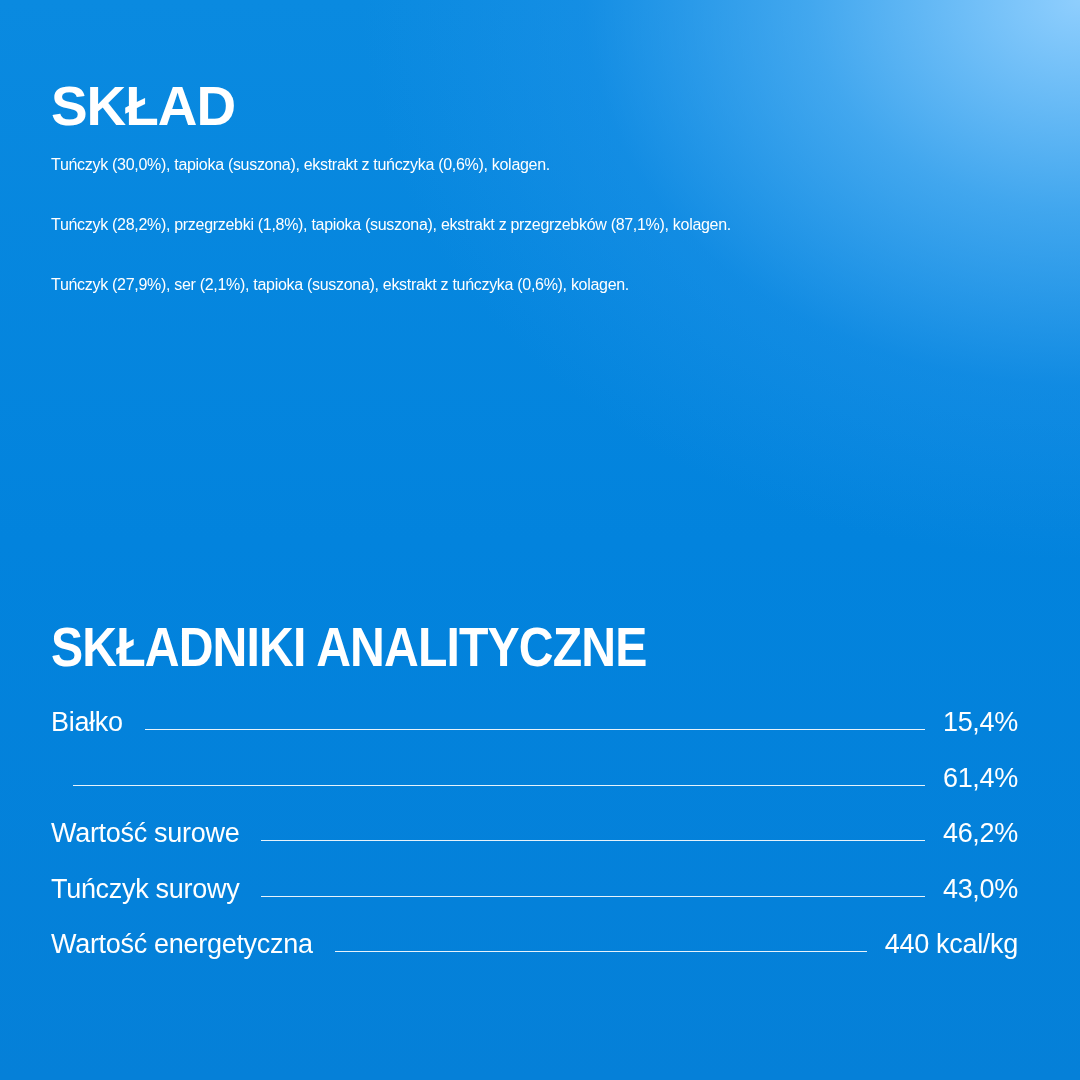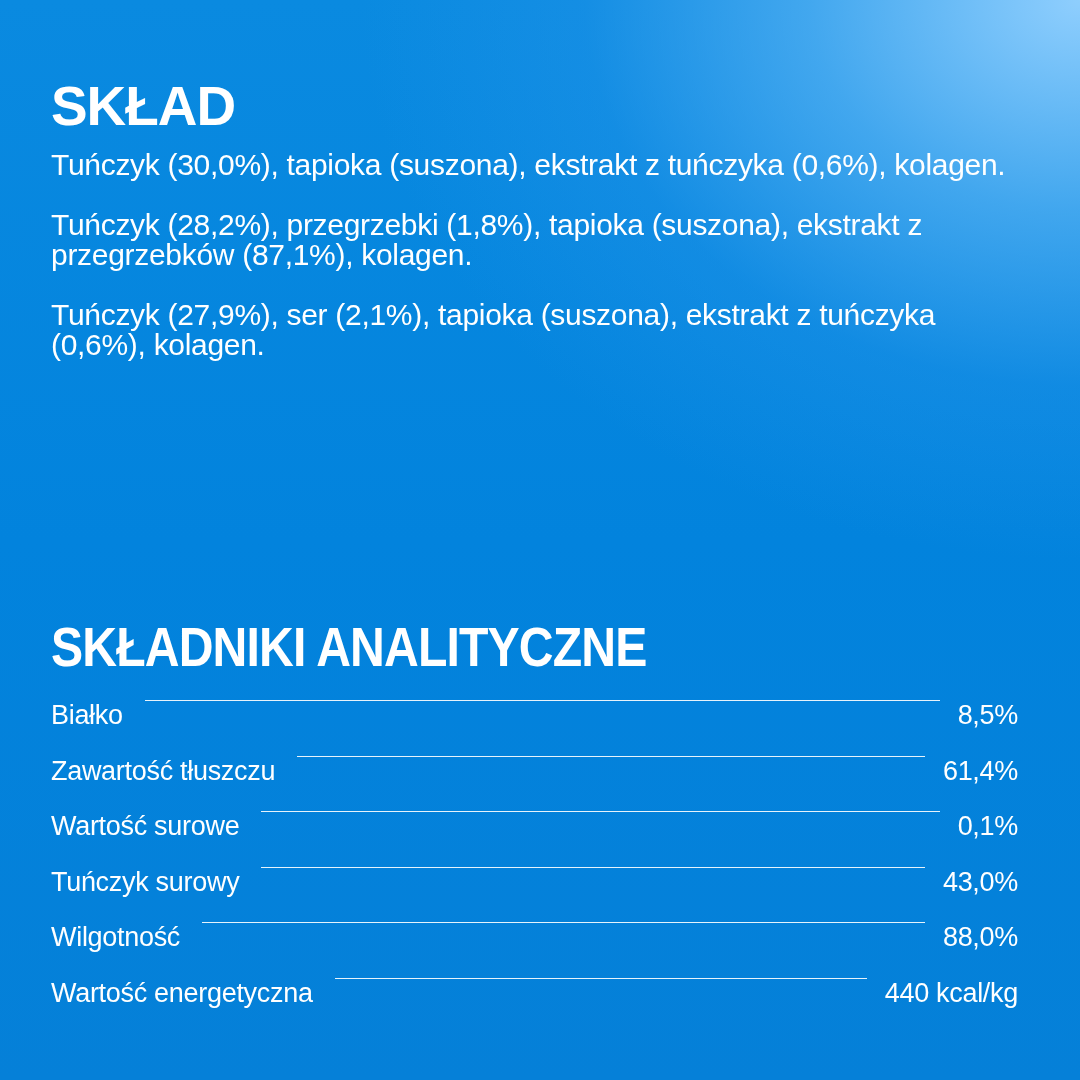--- a/index.html
+++ b/index.html
@@ -23,27 +23,27 @@
       font-weight: bold;
       text-transform: uppercase;
       white-space: nowrap;
       letter-spacing: -1px;
       transform-origin: left top;
     }
     .h1 { top: 73px; font-size: 56px; transform: scaleX(0.98); }
     .h2 { top: 614px; font-size: 56px; transform: scaleX(0.86); }
     .ingredients { position: absolute; left: 0; top: 150px; width: 970px; }
     .ingredient {
-      font-size: 30px; line-height: 30px;
+      font-size: 16px; line-height: 30px;
       margin: 0 0 30px 0;
       letter-spacing: -0.3px;
     }
     .analytics { position: absolute; left: 0; top: 700px; width: 967px; }
     .row {
-      display: flex; align-items: flex-start;
+      display: flex; align-items: flex-end;
       height: 38px; margin-bottom: 17.5px;
       font-size: 27px;
     }
     .row .label { white-space: nowrap; letter-spacing: -0.3px; }
     .row .leader {
       flex: 1; height: 0;
       border-bottom: 1.5px solid rgba(255,255,255,0.9);
       margin: 0 18px 8px 22px;
     }
     .row .value { white-space: nowrap; letter-spacing: -0.3px; }
@@ -61,41 +61,35 @@
     <p class="ingredient">Tuńczyk (28,2%), przegrzebki (1,8%), tapioka (suszona), ekstrakt z przegrzebków (87,1%), kolagen.</p>
     <p class="ingredient">Tuńczyk (27,9%), ser (2,1%), tapioka (suszona), ekstrakt z tuńczyka (0,6%), kolagen.</p>
   </div>
 
   <div class="heading h2">SKŁADNIKI ANALITYCZNE</div>
 
   <div class="analytics">
     <div class="row">
       <span class="label">Białko</span>
       <span class="leader"></span>
-      <span class="value">8,5%</span>
+      <span class="value">15,4%</span>
     </div>
     <div class="row">
-      <span class="label">Zawartość tłuszczu</span>
       <span class="leader"></span>
       <span class="value">61,4%</span>
     </div>
     <div class="row">
       <span class="label">Wartość surowe</span>
       <span class="leader"></span>
-      <span class="value">0,1%</span>
+      <span class="value">46,2%</span>
     </div>
     <div class="row">
       <span class="label">Tuńczyk surowy</span>
       <span class="leader"></span>
       <span class="value">43,0%</span>
-    </div>
-    <div class="row">
-      <span class="label">Wilgotność</span>
-      <span class="leader"></span>
-      <span class="value">88,0%</span>
     </div>
     <div class="row">
       <span class="label">Wartość energetyczna</span>
       <span class="leader"></span>
       <span class="value">440 kcal/kg</span>
     </div>
   </div>
 </div>
 
 </body></html>

